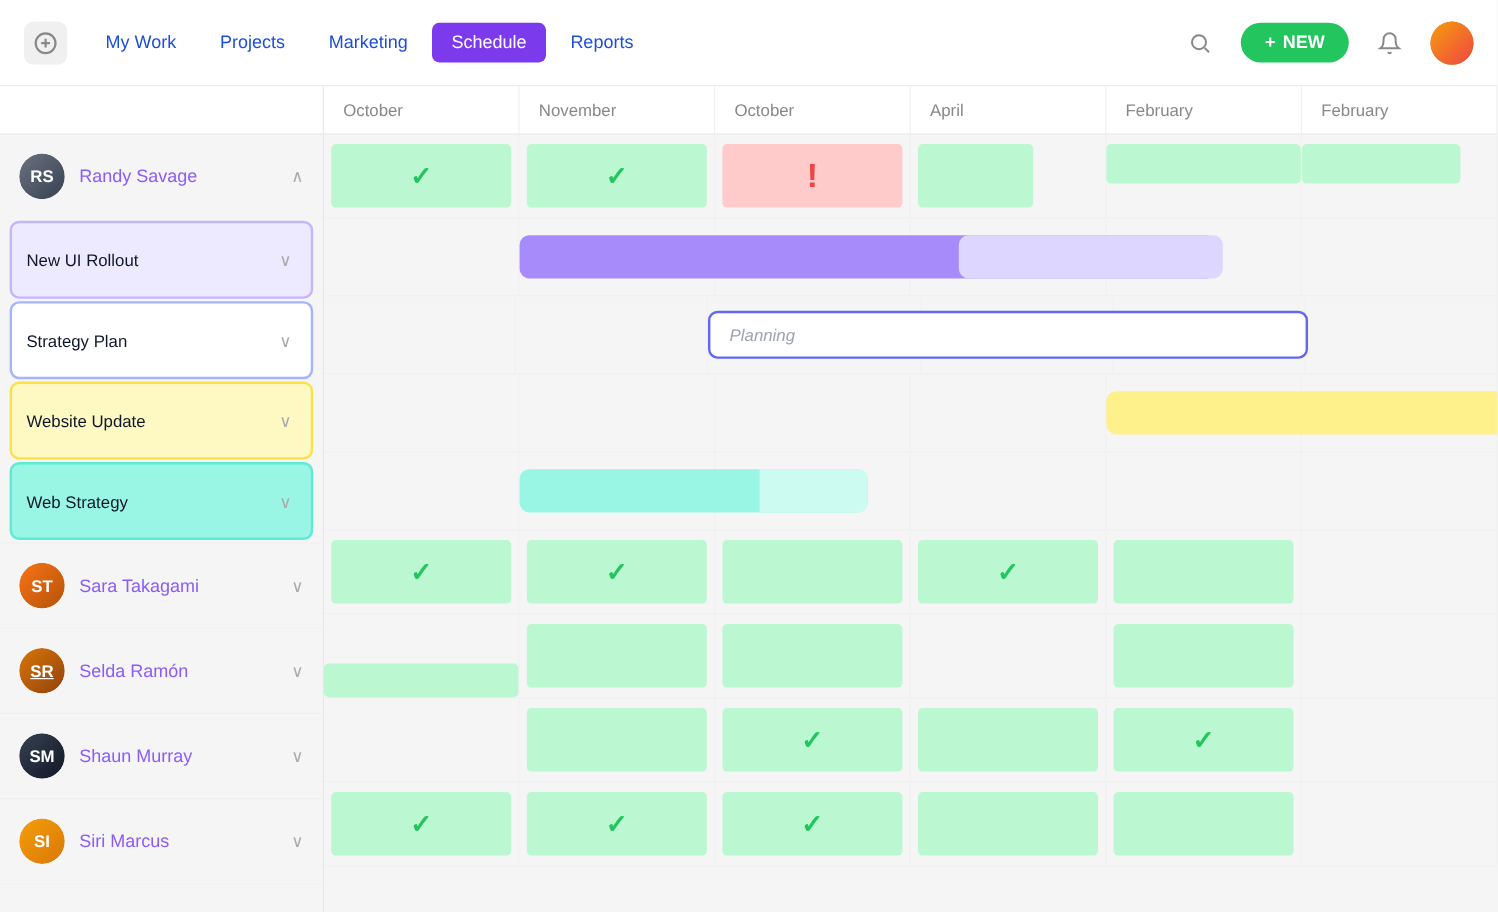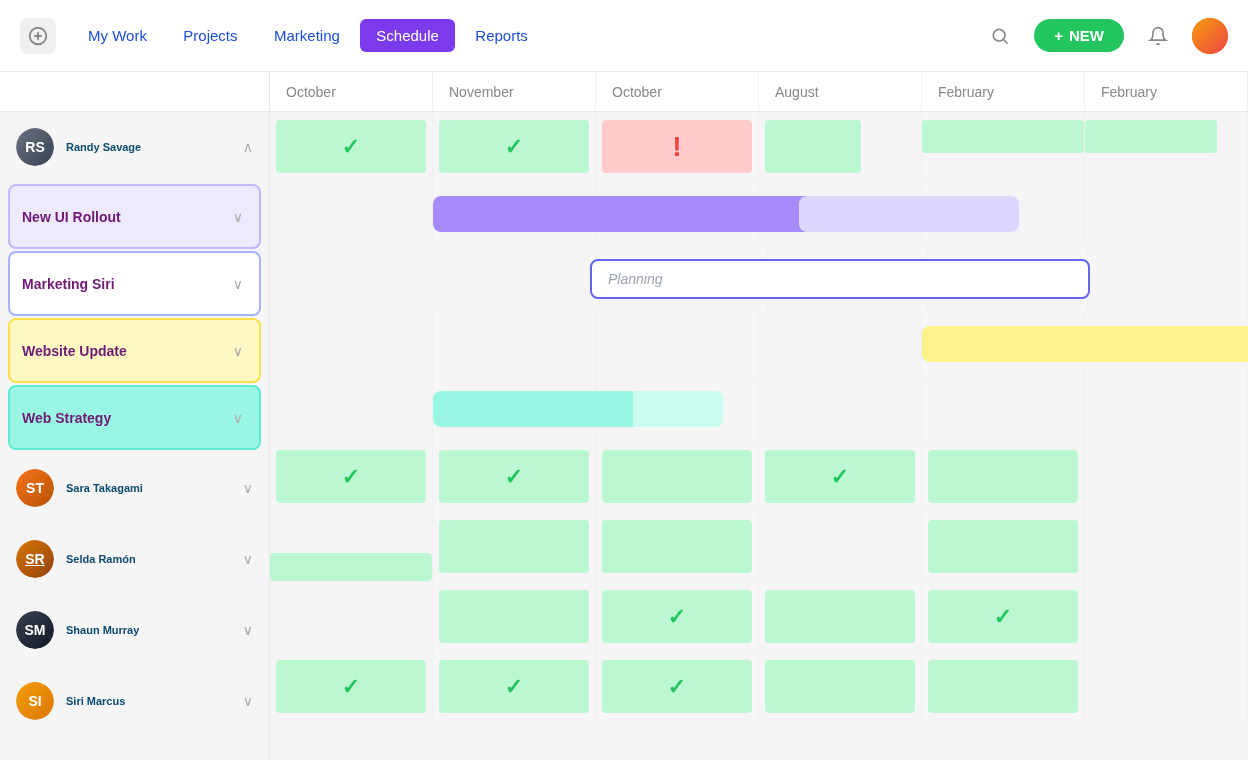--- a/index.html
+++ b/index.html
@@ -85,35 +85,35 @@
       border-right: 1px solid #f0f0f0;
       min-width: 160px;
     }
     .person-avatar {
       width: 38px; height: 38px;
       border-radius: 50%;
       flex-shrink: 0;
       overflow: hidden;
     }
     .person-name {
-      font-size: 11px;
-      font-weight: 700;
-      color: #0c4a6e;
+      font-size: 15px;
+      font-weight: 400;
+      color: #8b5cf6;
       flex: 1;
     }
     .chevron {
       color: #aaa;
       font-size: 14px;
       cursor: pointer;
     }
     .project-name {
       font-size: 14px;
-      font-weight: 700;
+      font-weight: 400;
       flex: 1;
-      color: #701a75;
+      color: #0f172a;
     }
 
     
     .sidebar-row {
       border-bottom: 1px solid #f0f0f0;
     }
     .sidebar-person-row {
       display: flex;
       align-items: center;
       height: 70px;
@@ -215,21 +215,21 @@
 <div style="display:flex; flex-direction:column; height:688px;">
 
   <div style="display:flex; height:40px; border-bottom:1px solid #e8e8e8; flex-shrink:0;">
 
     <div style="width:270px; flex-shrink:0; border-right:1px solid #e8e8e8; background:#fff;"></div>
 
     <div style="display:flex; flex:1; background:#fff;">
       <div class="month-cell">October</div>
       <div class="month-cell">November</div>
       <div class="month-cell">October</div>
-      <div class="month-cell">August</div>
+      <div class="month-cell">April</div>
       <div class="month-cell">February</div>
       <div class="month-cell">February</div>
     </div>
   </div>
 
   <div style="display:flex; flex:1; overflow-y:auto;justify-content:space-between;">
 
     <div class="scroll-sidebar">
 
       <div class="sidebar-row">
@@ -239,21 +239,21 @@
           </div>
           <span class="person-name">Randy Savage</span>
           <span class="chevron">∧</span>
         </div>
 
         <div class="sidebar-project-row new-ui">
           <span class="project-name">New UI Rollout</span>
           <span class="chevron">∨</span>
         </div>
         <div class="sidebar-project-row marketing">
-          <span class="project-name">Marketing Siri</span>
+          <span class="project-name">Strategy Plan</span>
           <span class="chevron">∨</span>
         </div>
         <div class="sidebar-project-row website">
           <span class="project-name">Website Update</span>
           <span class="chevron">∨</span>
         </div>
         <div class="sidebar-project-row web-strategy">
           <span class="project-name">Web Strategy</span>
           <span class="chevron">∨</span>
         </div>

